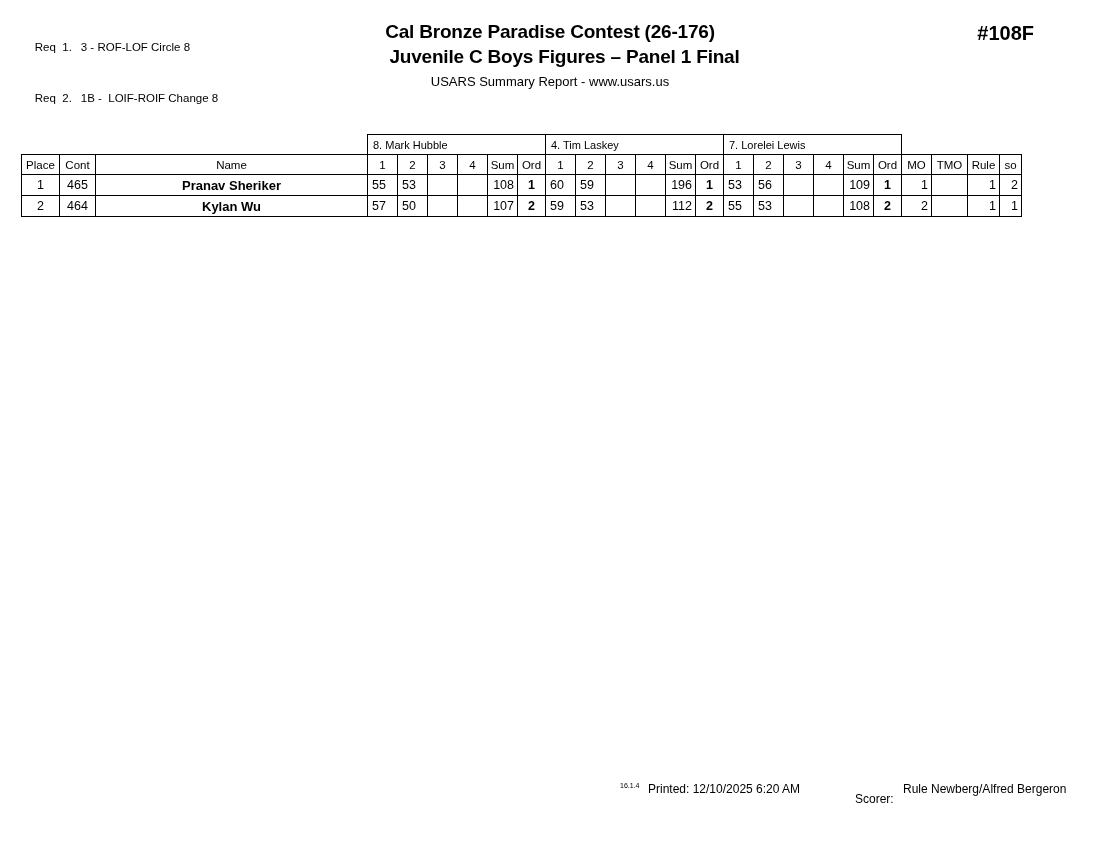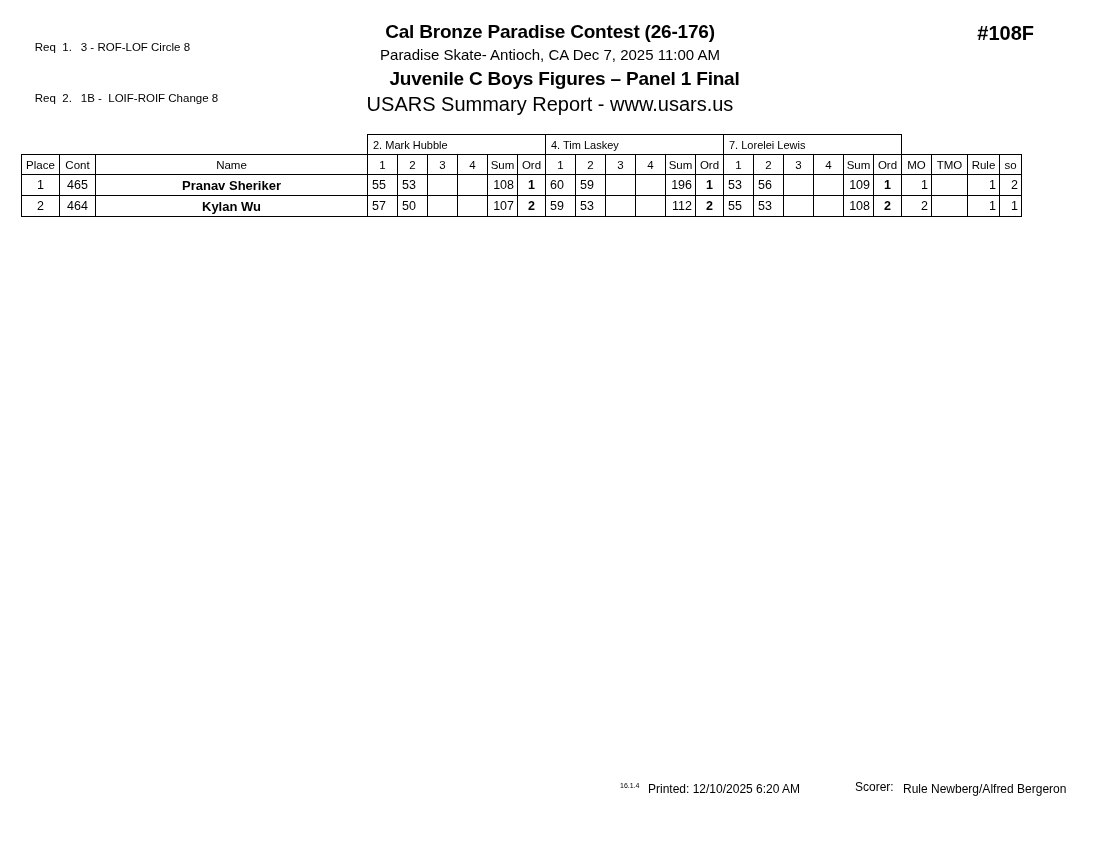--- a/index.html
+++ b/index.html
@@ -51,21 +51,21 @@
     line-height: 22px;
   }
   .title-event {
     font-size: 19px;
     font-weight: bold;
     letter-spacing: -0.2px;
     line-height: 26px;
     margin-left: 29px;
   }
   .title-report {
-    font-size: 20px;
+    font-size: 13px;
     line-height: 24px;
   }
 
   
   .sheet-no {
     position: absolute;
     right: 66px;
     top: 22px;
     font-size: 20px;
     font-weight: bold;
@@ -163,21 +163,21 @@
     font-size: 7px;
   }
   .footer .printed {
     position: absolute;
     left: 648px;
     top: 3px;
   }
   .footer .scorer-label {
     position: absolute;
     left: 855px;
-    top: 1px;
+    top: 13px;
   }
   .footer .scorer-name {
     position: absolute;
     left: 903px;
     top: 3px;
   }
 </style>
 </head>
 <body>
 
@@ -185,21 +185,20 @@
   <div class="req-line">
     <span class="req-label">Req  1.</span><span>3 - ROF-LOF Circle 8</span>
   </div>
   <div class="req-line">
     <span class="req-label">Req  2.</span><span>1B -  LOIF-ROIF Change 8</span>
   </div>
 </div>
 
 <div class="header">
   <div class="title-main">Cal Bronze Paradise Contest (26-176)</div>
-  <div class="title-sub">Paradise Skate- Antioch, CA  Dec 7, 2025  11:00 AM</div>
   <div class="title-event">Juvenile C Boys Figures – Panel 1 Final</div>
   <div class="title-report">USARS Summary Report - www.usars.us</div>
 </div>
 
 <div class="sheet-no">#108F</div>
 
 <div class="table-wrap">
 <table class="score">
   <colgroup>
     <col style="width:38px">
@@ -227,21 +226,21 @@
     <col style="width:36px">
     <col style="width:32px">
     <col style="width:22px">
   </colgroup>
 
   <tbody>
         <tr class="judge-band">
     <td class="spacer"></td>
     <td class="spacer"></td>
     <td class="spacer"></td>
-    <td class="judge" colspan="6">2.  Mark Hubble</td>
+    <td class="judge" colspan="6">8.  Mark Hubble</td>
     <td class="judge" colspan="6">4.  Tim Laskey</td>
     <td class="judge" colspan="6">7.  Lorelei Lewis</td>
     <td class="spacer"></td>
     <td class="spacer"></td>
     <td class="spacer"></td>
     <td class="spacer"></td>
   </tr>
 
   <tr class="hdr">
     <td>Place</td>

